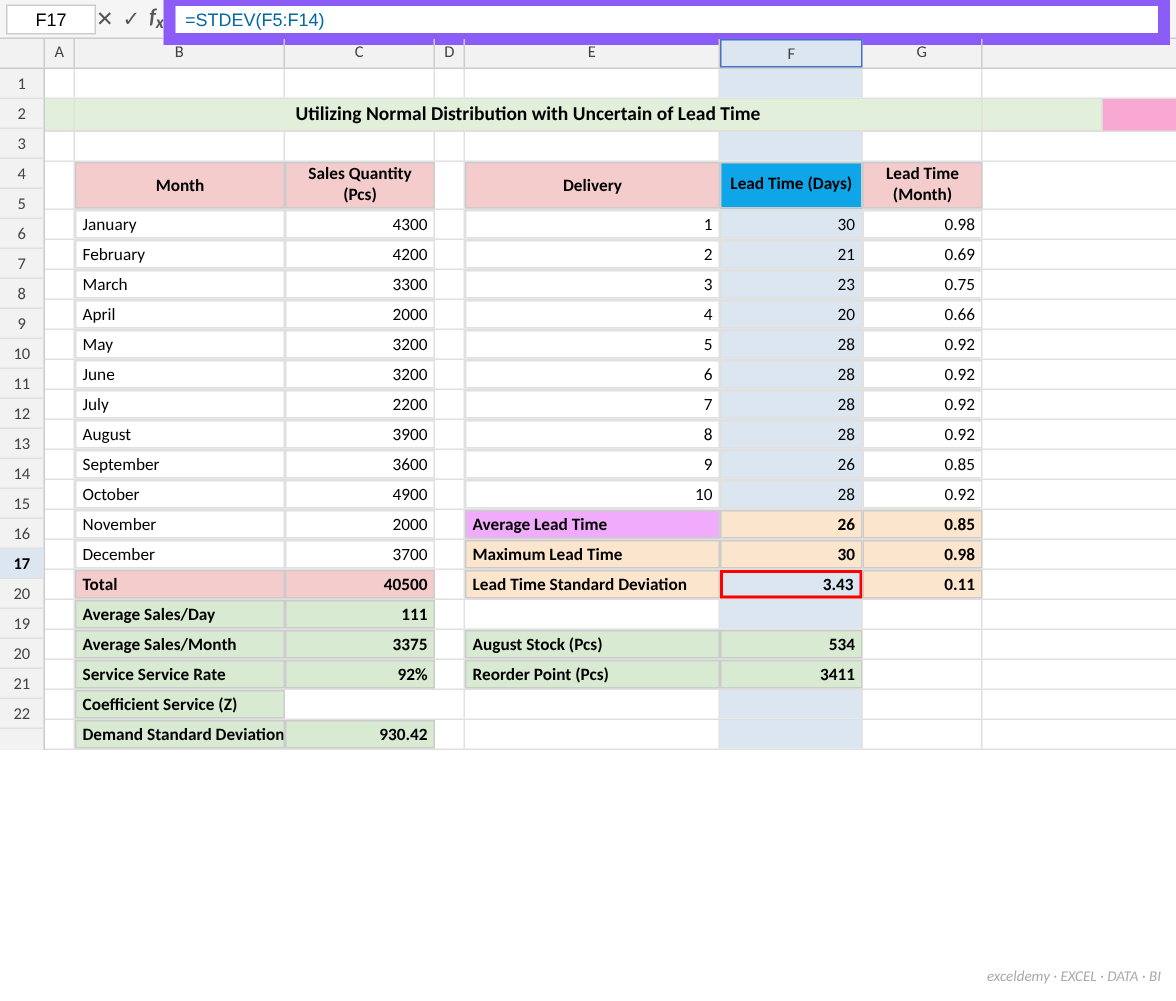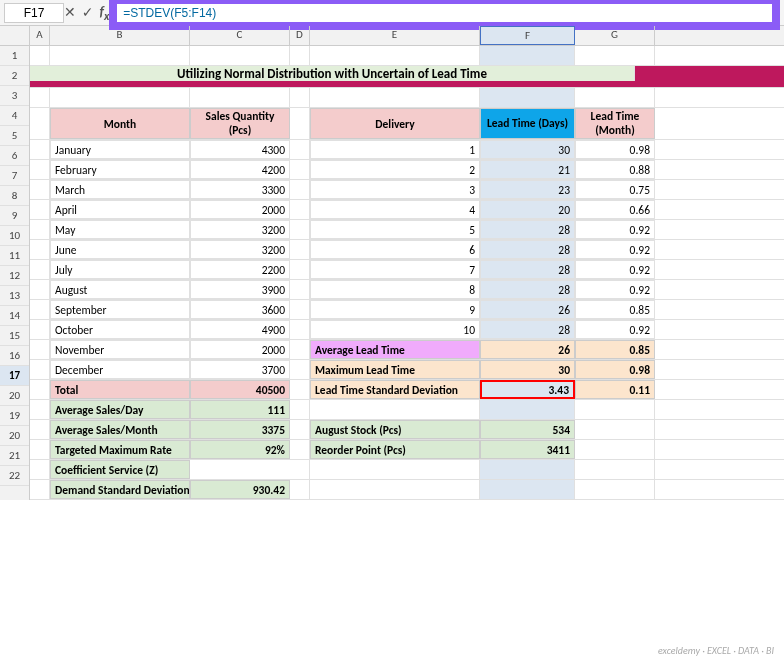--- a/index.html
+++ b/index.html
@@ -184,21 +184,21 @@
     <div class="grid-row">
       <div class="cell cell-a"></div>
       <div class="cell cell-b"></div>
       <div class="cell cell-c"></div>
       <div class="cell cell-d"></div>
       <div class="cell cell-e"></div>
       <div class="cell cell-f" style="background:#dce6f1;"></div>
       <div class="cell cell-g"></div>
     </div>
 
-    <div class="grid-row" style="background:#be185d; height:22px;flex-direction:column;">
+    <div class="grid-row" style="background:#f9a8d4; height:22px;">
       <div class="cell cell-a" style="background:#e2efda;"></div>
       <div class="cell" style="width:605px; background:#e2efda;">
         <span style="width:100%; text-align:center; font-weight:bold; font-size:13px;">Utilizing Normal Distribution with Uncertain of Lead Time</span>
       </div>
       <div class="cell cell-g" style="background:#e2efda;"></div>
     </div>
 
     <div class="grid-row">
       <div class="cell cell-a"></div>
       <div class="cell cell-b"></div>
@@ -229,21 +229,21 @@
       <div class="cell cell-g right" style="border:1px solid #e0e0e0;">0.98</div>
     </div>
 
     <div class="grid-row">
       <div class="cell cell-a"></div>
       <div class="cell cell-b" style="border:1px solid #e0e0e0;">February</div>
       <div class="cell cell-c right" style="border:1px solid #e0e0e0;">4200</div>
       <div class="cell cell-d"></div>
       <div class="cell cell-e right" style="border:1px solid #e0e0e0;">2</div>
       <div class="cell cell-f right" style="border:1px solid #e0e0e0; background:#dce6f1;">21</div>
-      <div class="cell cell-g right" style="border:1px solid #e0e0e0;">0.88</div>
+      <div class="cell cell-g right" style="border:1px solid #e0e0e0;">0.69</div>
     </div>
 
     <div class="grid-row">
       <div class="cell cell-a"></div>
       <div class="cell cell-b" style="border:1px solid #e0e0e0;">March</div>
       <div class="cell cell-c right" style="border:1px solid #e0e0e0;">3300</div>
       <div class="cell cell-d"></div>
       <div class="cell cell-e right" style="border:1px solid #e0e0e0;">3</div>
       <div class="cell cell-f right" style="border:1px solid #e0e0e0; background:#dce6f1;">23</div>
       <div class="cell cell-g right" style="border:1px solid #e0e0e0;">0.75</div>
@@ -364,21 +364,21 @@
       <div class="cell cell-b bold" style="background:#d9ead3; border:1px solid #ccc;">Average Sales/Month</div>
       <div class="cell cell-c right bold" style="background:#d9ead3; border:1px solid #ccc;">3375</div>
       <div class="cell cell-d"></div>
       <div class="cell cell-e bold" style="background:#d9ead3; border:1px solid #ccc;">August Stock (Pcs)</div>
       <div class="cell cell-f right bold" style="background:#d9ead3; border:1px solid #ccc;">534</div>
       <div class="cell cell-g"></div>
     </div>
 
     <div class="grid-row">
       <div class="cell cell-a"></div>
-      <div class="cell cell-b bold" style="background:#d9ead3; border:1px solid #ccc;">Targeted Maximum Rate</div>
+      <div class="cell cell-b bold" style="background:#d9ead3; border:1px solid #ccc;">Service Service Rate</div>
       <div class="cell cell-c right bold" style="background:#d9ead3; border:1px solid #ccc;">92%</div>
       <div class="cell cell-d"></div>
       <div class="cell cell-e bold" style="background:#d9ead3; border:1px solid #ccc;">Reorder Point (Pcs)</div>
       <div class="cell cell-f right bold" style="background:#d9ead3; border:1px solid #ccc;">3411</div>
       <div class="cell cell-g"></div>
     </div>
 
     <div class="grid-row">
       <div class="cell cell-a"></div>
       <div class="cell cell-b bold" style="background:#d9ead3; border:1px solid #ccc;">Coefficient Service (Z)</div>

